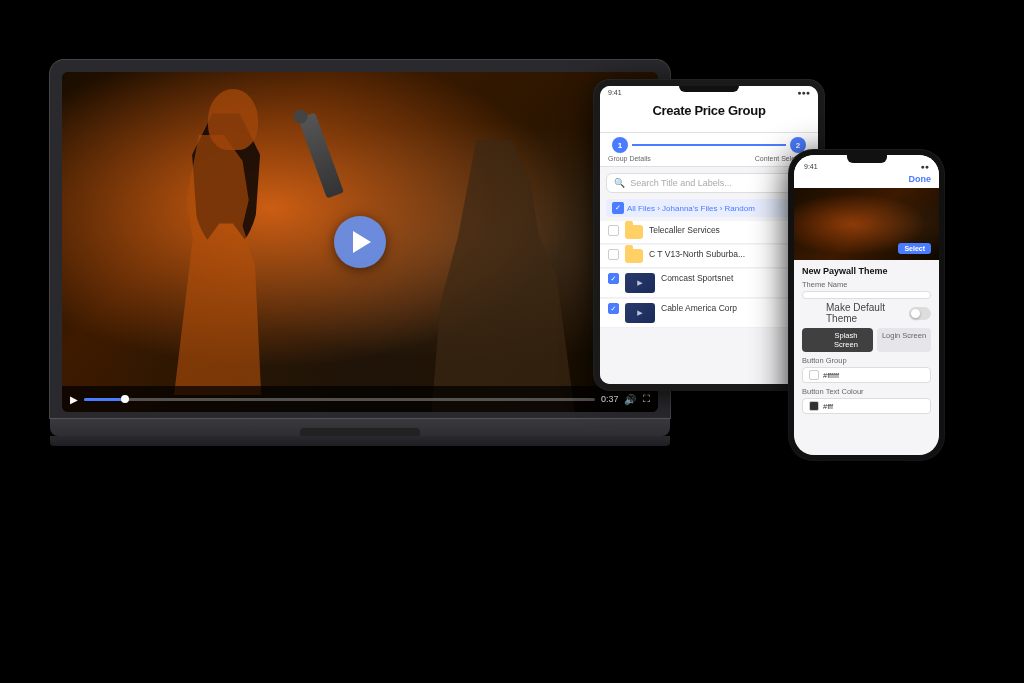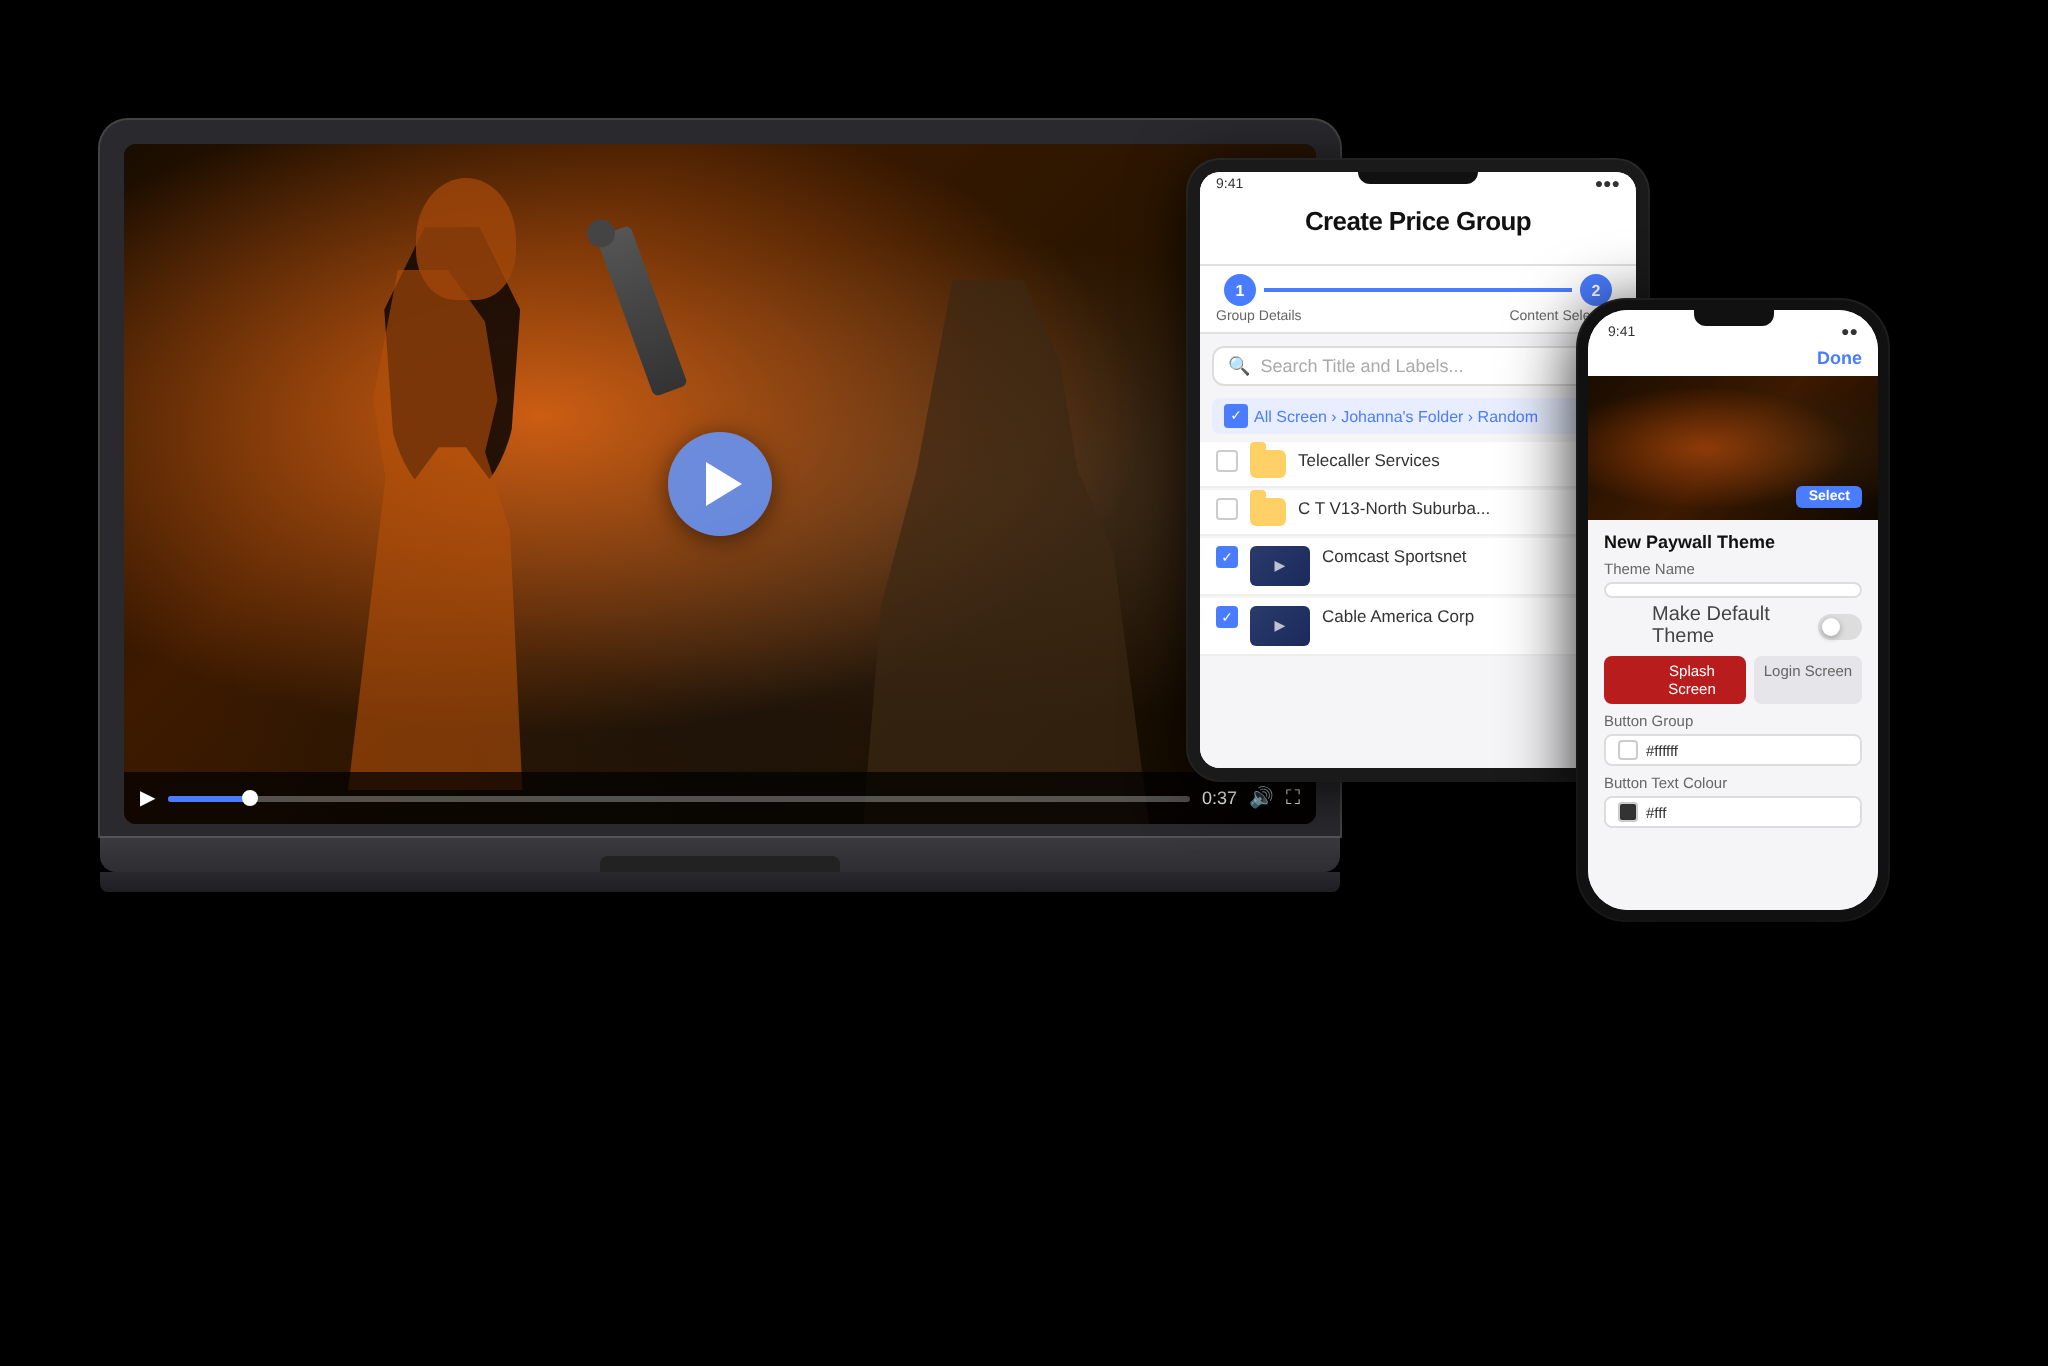--- a/index.html
+++ b/index.html
@@ -563,20 +563,21 @@
       padding: 2px 6px;
       border-radius: 3px;
       font-weight: 600;
     }
 
     .phone-content {
       flex: 1;
       background: #f5f5f7;
       padding: 6px 8px;
       overflow: hidden;
+      border-radius: 22px;
     }
 
     .section-heading {
       font-size: 9px;
       font-weight: 700;
       color: #111;
       margin-bottom: 4px;
     }
 
     .form-label {
@@ -638,21 +639,21 @@
     .tab-btn {
       flex: 1;
       text-align: center;
       font-size: 7.5px;
       padding: 3px;
       border-radius: 4px;
       font-weight: 500;
     }
 
     .tab-btn.active {
-      background: #b91c1c;
+      background: #404040;
       color: white;
       padding-left: 20px;
     }
 
     .tab-btn.inactive {
       background: #e5e5ea;
       color: #666;
     }
 
     .color-swatch {
@@ -742,21 +743,21 @@
         <span class="stepper-label">Group Details</span>
         <span class="stepper-label">Content Selection</span>
       </div>
       <div class="tablet-body">
         <div class="search-row">
           <span class="search-icon-sm">🔍</span>
           <span class="search-text">Search Title and Labels...</span>
         </div>
         <div class="breadcrumb-row">
           <div class="breadcrumb-check"></div>
-          <span class="breadcrumb-text">All Screen › Johanna's Folder › Random</span>
+          <span class="breadcrumb-text">All Files › Johanna's Files › Random</span>
         </div>
         <div class="file-list">
           <div class="file-item">
             <div class="file-checkbox"></div>
             <div class="folder-icon-sm"></div>
             <span class="file-name">Telecaller Services</span>
           </div>
           <div class="file-item">
             <div class="file-checkbox"></div>
             <div class="folder-icon-sm"></div>

